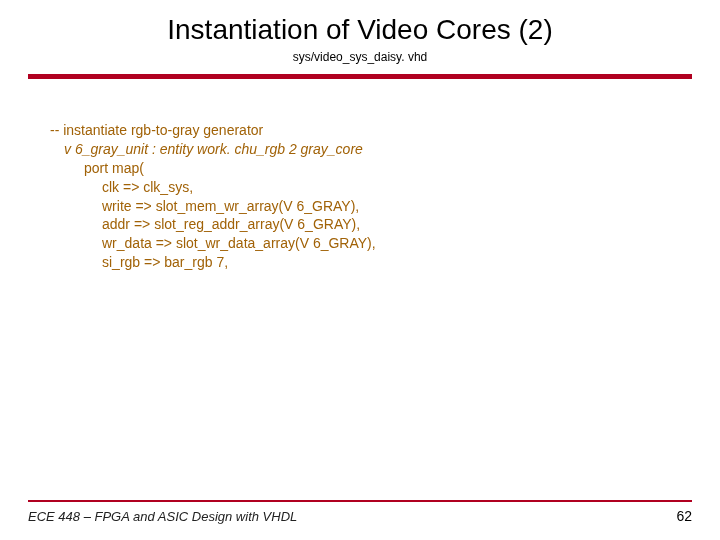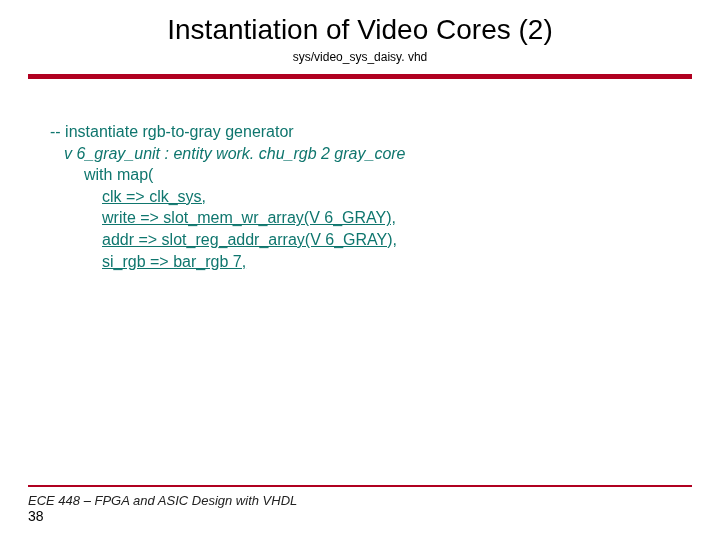--- a/index.html
+++ b/index.html
@@ -25,44 +25,43 @@
     padding-top: 4px;
     padding-bottom: 10px;
   }
   .rule {
     margin: 0 28px;
     border: none;
     border-top: 5px solid #b00020;
   }
   .code-block {
     padding: 42px 0 0 50px;
-    font-size: 16px;
+    font-size: 14px;
     line-height: 1.35;
-    color: #0f766e;
+    color: #a16207;
     font-family: Arial, Helvetica, sans-serif;
   }
   .ind1 { padding-left: 14px; font-style: italic; }
   .ind2 { padding-left: 34px; }
-  .ind3 { padding-left: 52px; text-decoration: underline; }
+  .ind3 { padding-left: 52px; }
   .footer {
     position: absolute;
     left: 28px;
     right: 28px;
     bottom: 16px;
   }
   .foot-rule {
     border: none;
     border-top: 2px solid #b00020;
     margin-bottom: 6px;
   }
   .foot-row {
     display: flex;
     justify-content: space-between;
     align-items: baseline;
-    flex-direction: column;
   }
   .foot-left {
     font-size: 13px;
     font-style: italic;
     color: #222;
   }
   .foot-right {
     font-size: 14px;
     color: #000;
   }
@@ -70,26 +69,27 @@
 </head>
 <body>
 
 <div class="title">Instantiation of Video Cores (2)</div>
 <div class="subtitle">sys/video_sys_daisy. vhd</div>
 <hr class="rule">
 
 <div class="code-block">
   <div>-- instantiate rgb-to-gray generator</div>
   <div class="ind1">v 6_gray_unit : entity work. chu_rgb 2 gray_core</div>
-  <div class="ind2">with map(</div>
+  <div class="ind2">port map(</div>
   <div class="ind3">clk     =&gt; clk_sys,</div>
   <div class="ind3">write   =&gt; slot_mem_wr_array(V 6_GRAY),</div>
   <div class="ind3">addr    =&gt; slot_reg_addr_array(V 6_GRAY),</div>
+  <div class="ind3">wr_data =&gt; slot_wr_data_array(V 6_GRAY),</div>
   <div class="ind3">si_rgb  =&gt; bar_rgb 7,</div>
 </div>
 
 <div class="footer">
   <hr class="foot-rule">
   <div class="foot-row">
     <span class="foot-left">ECE 448 – FPGA and ASIC Design with VHDL</span>
-    <span class="foot-right">38</span>
+    <span class="foot-right">62</span>
   </div>
 </div>
 
 </body></html>

